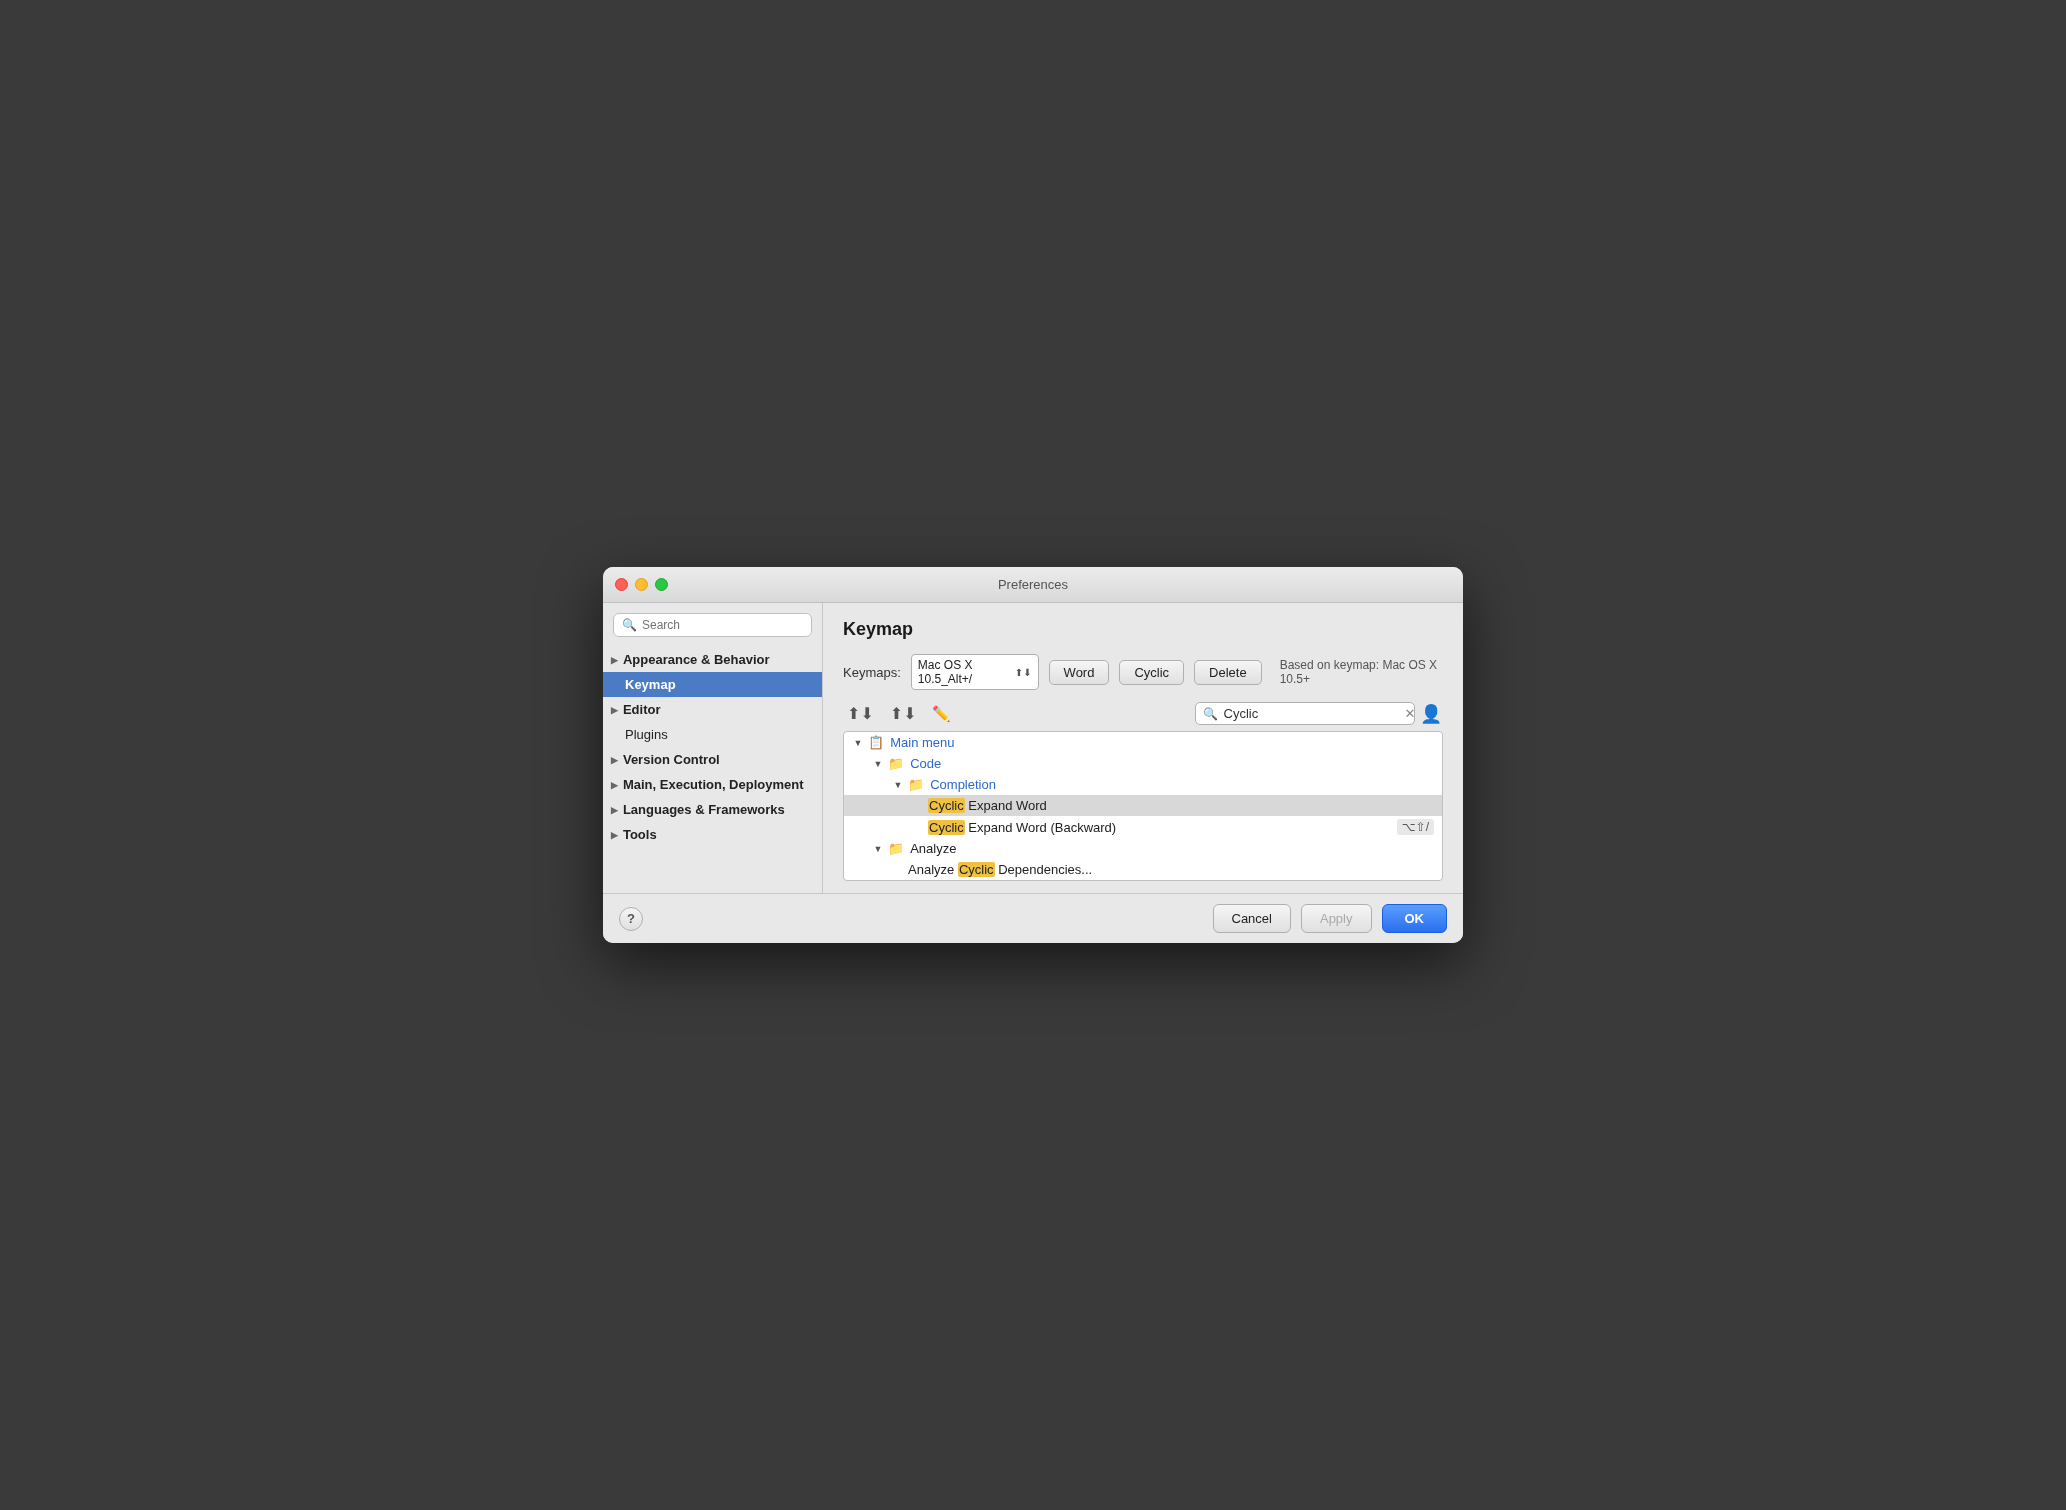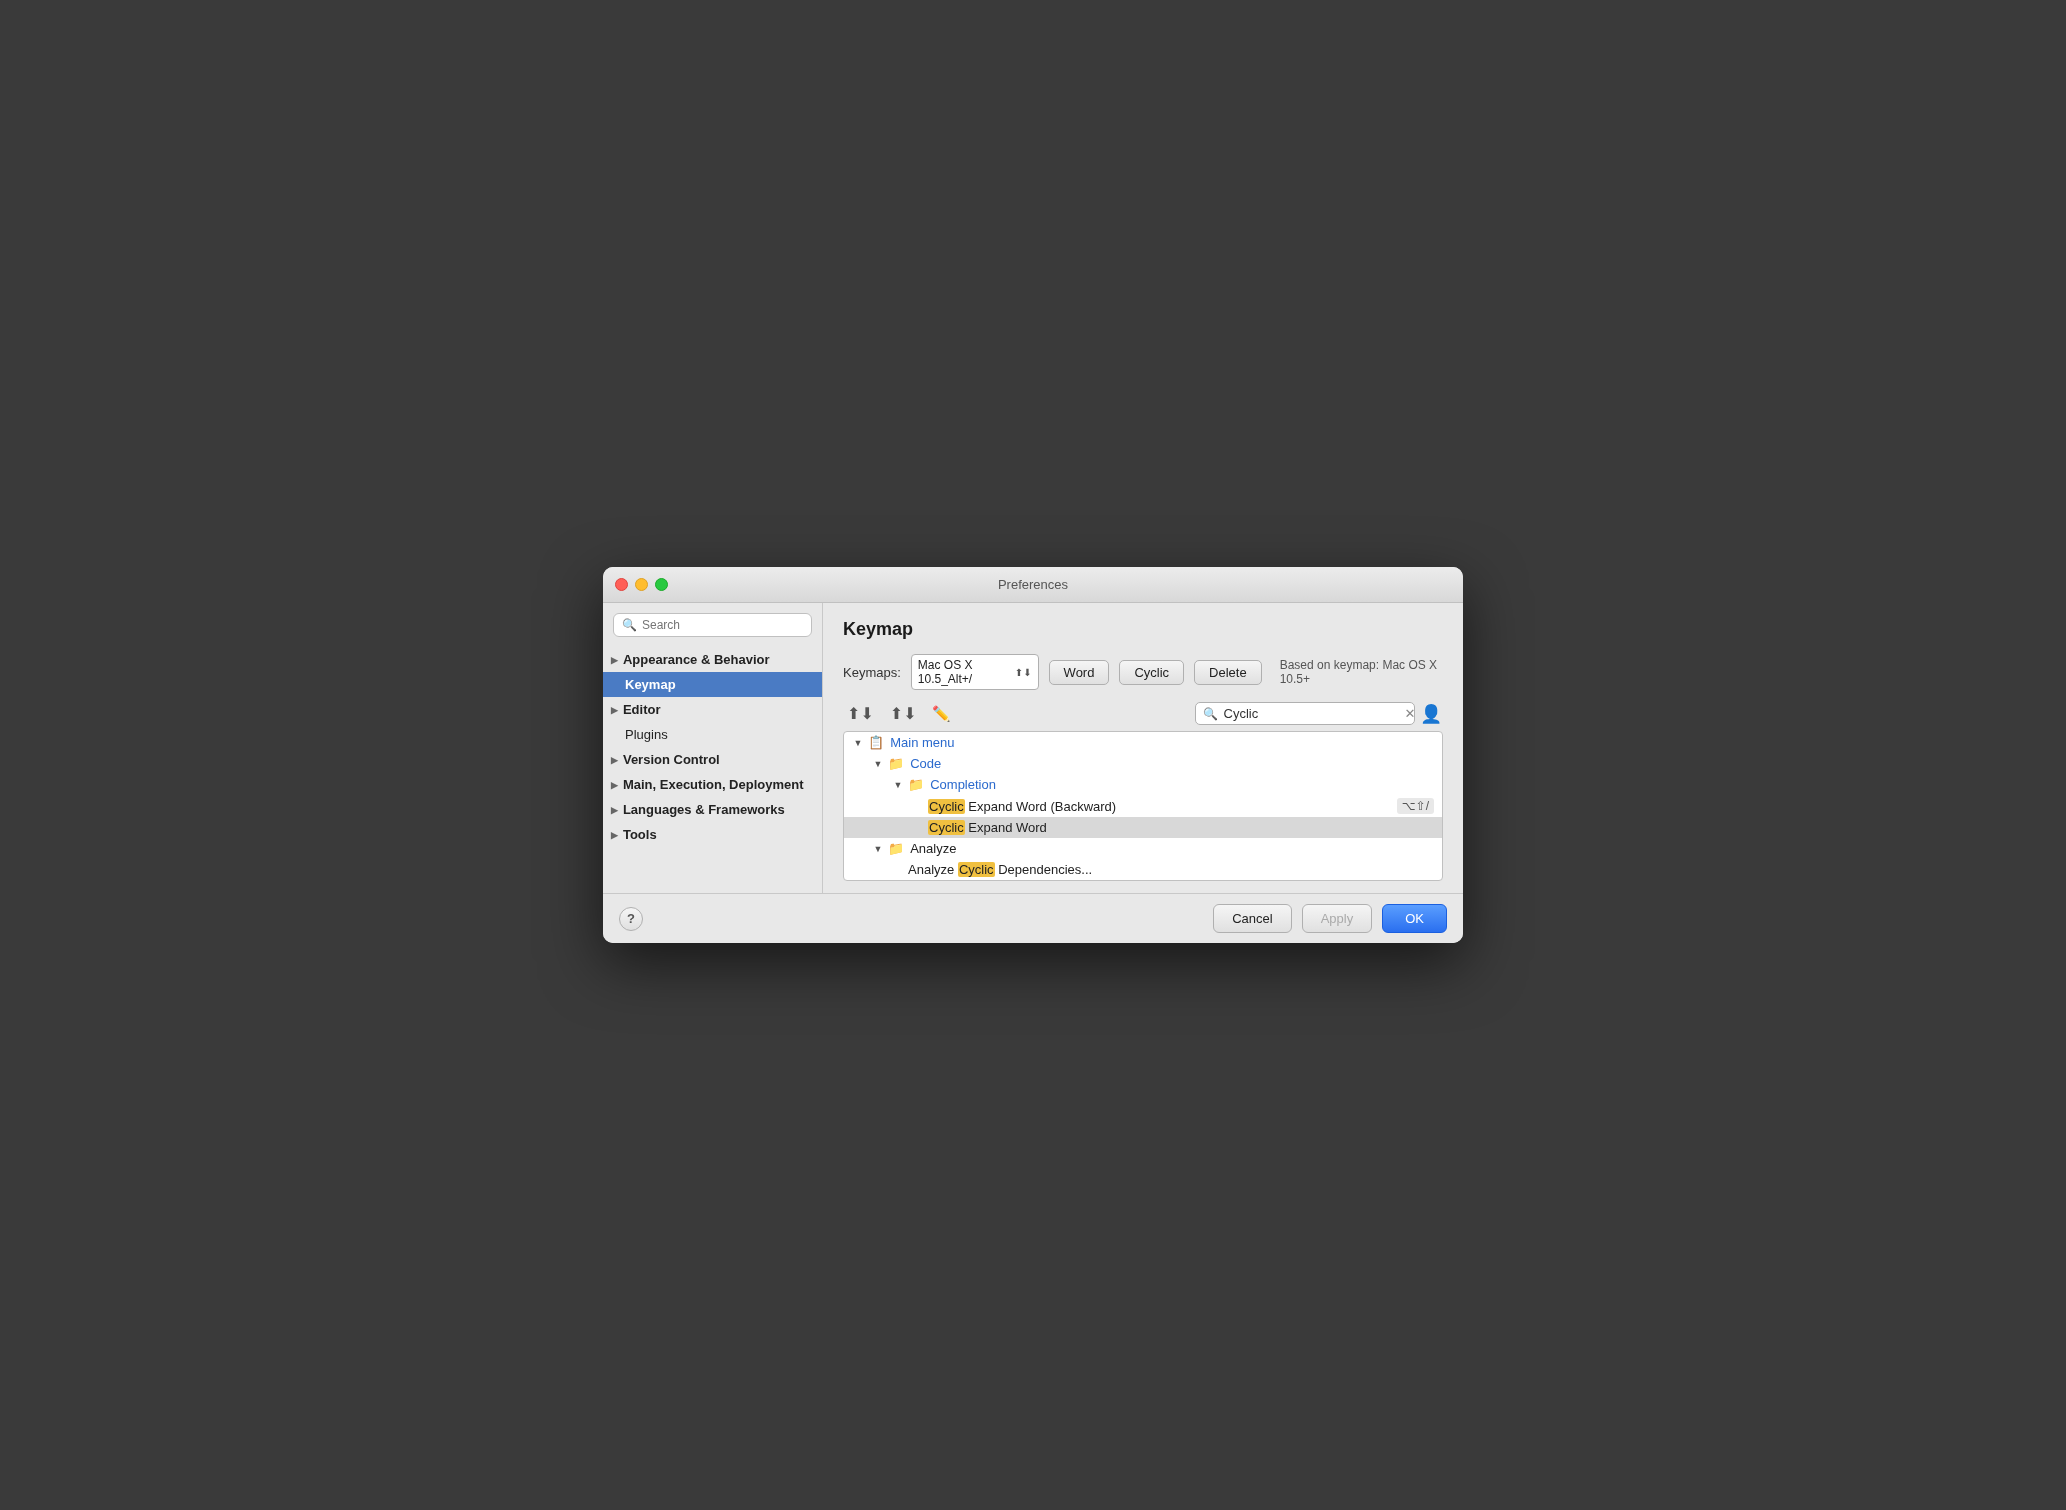--- a/index.html
+++ b/index.html
@@ -326,21 +326,21 @@
       color: #aaa;
     }
     .ok-btn {
       background: linear-gradient(to bottom, #5a9eff, #2a6fef);
       border: 1px solid #1a5fdf;
       border-radius: 6px;
       padding: 6px 22px;
       font-size: 13px;
       cursor: pointer;
       color: #fff;
-      font-weight: 400;
+      font-weight: 700;
     }
   </style>
 </head>
 <body>
 
 <div class="window">
 
   <div class="title-bar">
     <div class="traffic-lights">
       <div class="traffic-light tl-close"></div>
@@ -434,35 +434,35 @@
           <span class="folder-icon">📁</span>
           <span class="blue-text">Code</span>
         </div>
 
         <div class="tree-item indent-3">
           <span class="tree-arrow">▼</span>
           <span class="folder-icon">📁</span>
           <span class="blue-text">Completion</span>
         </div>
 
+        <div class="tree-item indent-4 highlighted">
+          <span class="tree-arrow" style="width:12px;"></span>
+          <span>
+            <span class="highlight-text">Cyclic</span>
+            <span> Expand Word</span>
+          </span>
+        </div>
+
         <div class="tree-item indent-4">
           <span class="tree-arrow" style="width:12px;"></span>
           <span>
             <span class="highlight-text">Cyclic</span>
             <span> Expand Word (Backward)</span>
           </span>
           <span class="shortcut-badge">⌥⇧/</span>
-        </div>
-
-        <div class="tree-item indent-4 highlighted">
-          <span class="tree-arrow" style="width:12px;"></span>
-          <span>
-            <span class="highlight-text">Cyclic</span>
-            <span> Expand Word</span>
-          </span>
         </div>
 
         <div class="tree-item indent-2">
           <span class="tree-arrow">▼</span>
           <span class="folder-icon">📁</span>
           <span>Analyze</span>
         </div>
 
         <div class="tree-item indent-3">
           <span class="tree-arrow" style="width:12px;"></span>

